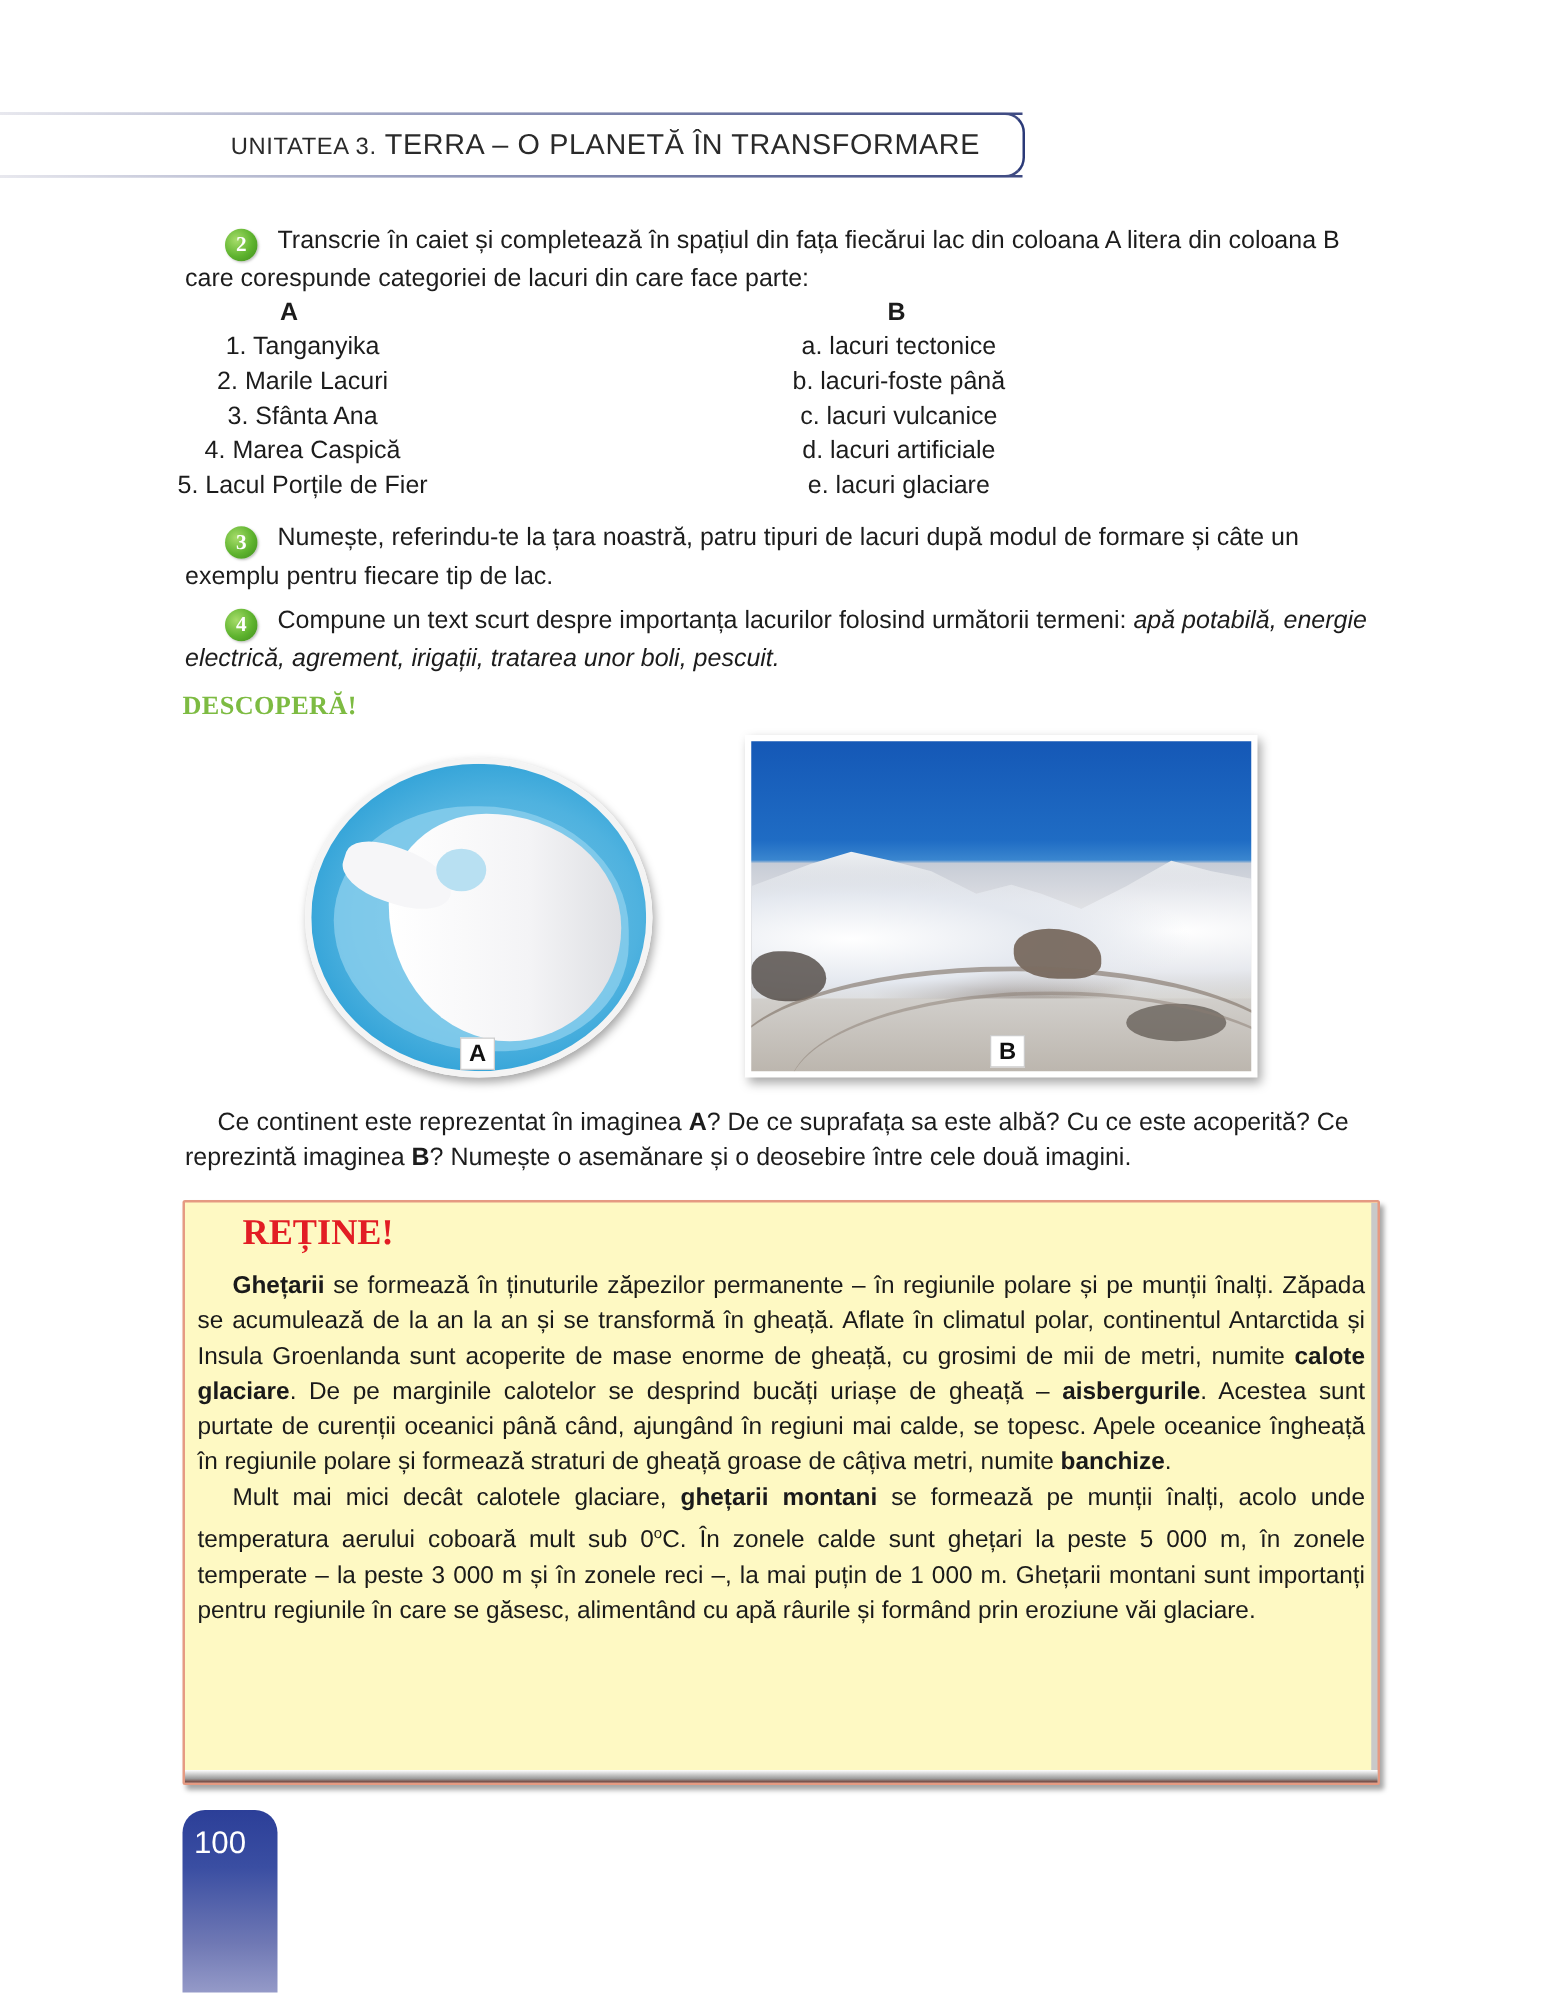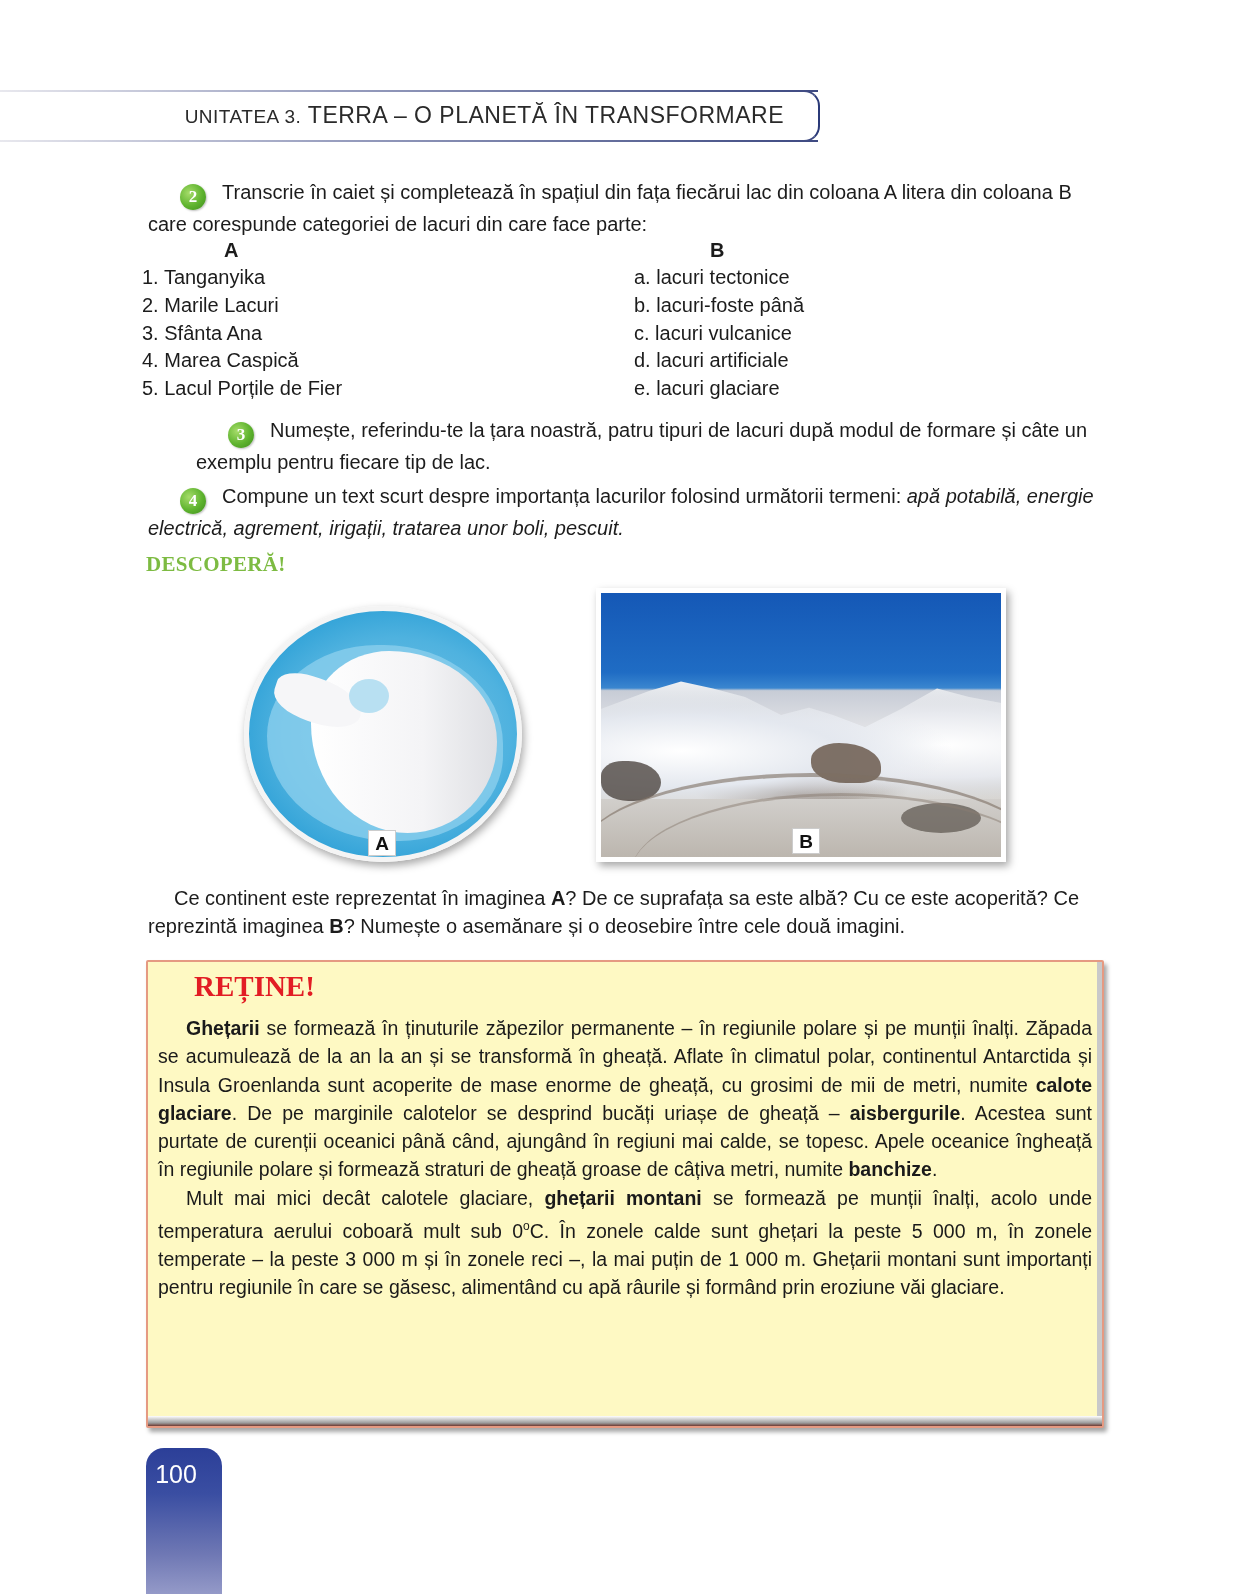--- a/index.html
+++ b/index.html
@@ -36,26 +36,26 @@
     color: #fff; font-weight: bold; font-size: 17px; line-height: 26px; text-align: center;
     margin-left: 32px; margin-right: 16px; vertical-align: -3px;
     font-family: "Liberation Serif", serif; box-shadow: 1px 1px 2px rgba(0,0,0,0.25);
   }
 
   .q2 { top: 178px; }
   .match-table { position: absolute; top: 236px; left: 0; width: 960px; }
   .col-head { position: absolute; top: 0; font-weight: bold; font-size: 20px; }
   .col-a-head { left: 224px; }
   .col-b-head { left: 710px; }
-  .col-list { position: absolute; top: 28px; list-style: none; }
+  .col-list { position: absolute; top: 28px; list-style: none; text-align: center; }
   .col-a { left: 142px; }
   .col-b { left: 634px; }
   .col-list li { height: 27.8px; line-height: 27.8px; }
 
-  .q3 { top: 416px; margin-left: 48px; }
+  .q3 { top: 416px; }
   .q4 { top: 482px; }
   .q4 em { font-style: italic; }
 
   .descopera {
     position: absolute; left: 146px; top: 552px; font-family: "Liberation Serif", serif;
     font-weight: bold; font-size: 21px; color: #7dbb42; letter-spacing: 0.3px;
   }
 
   
   .img-a {

